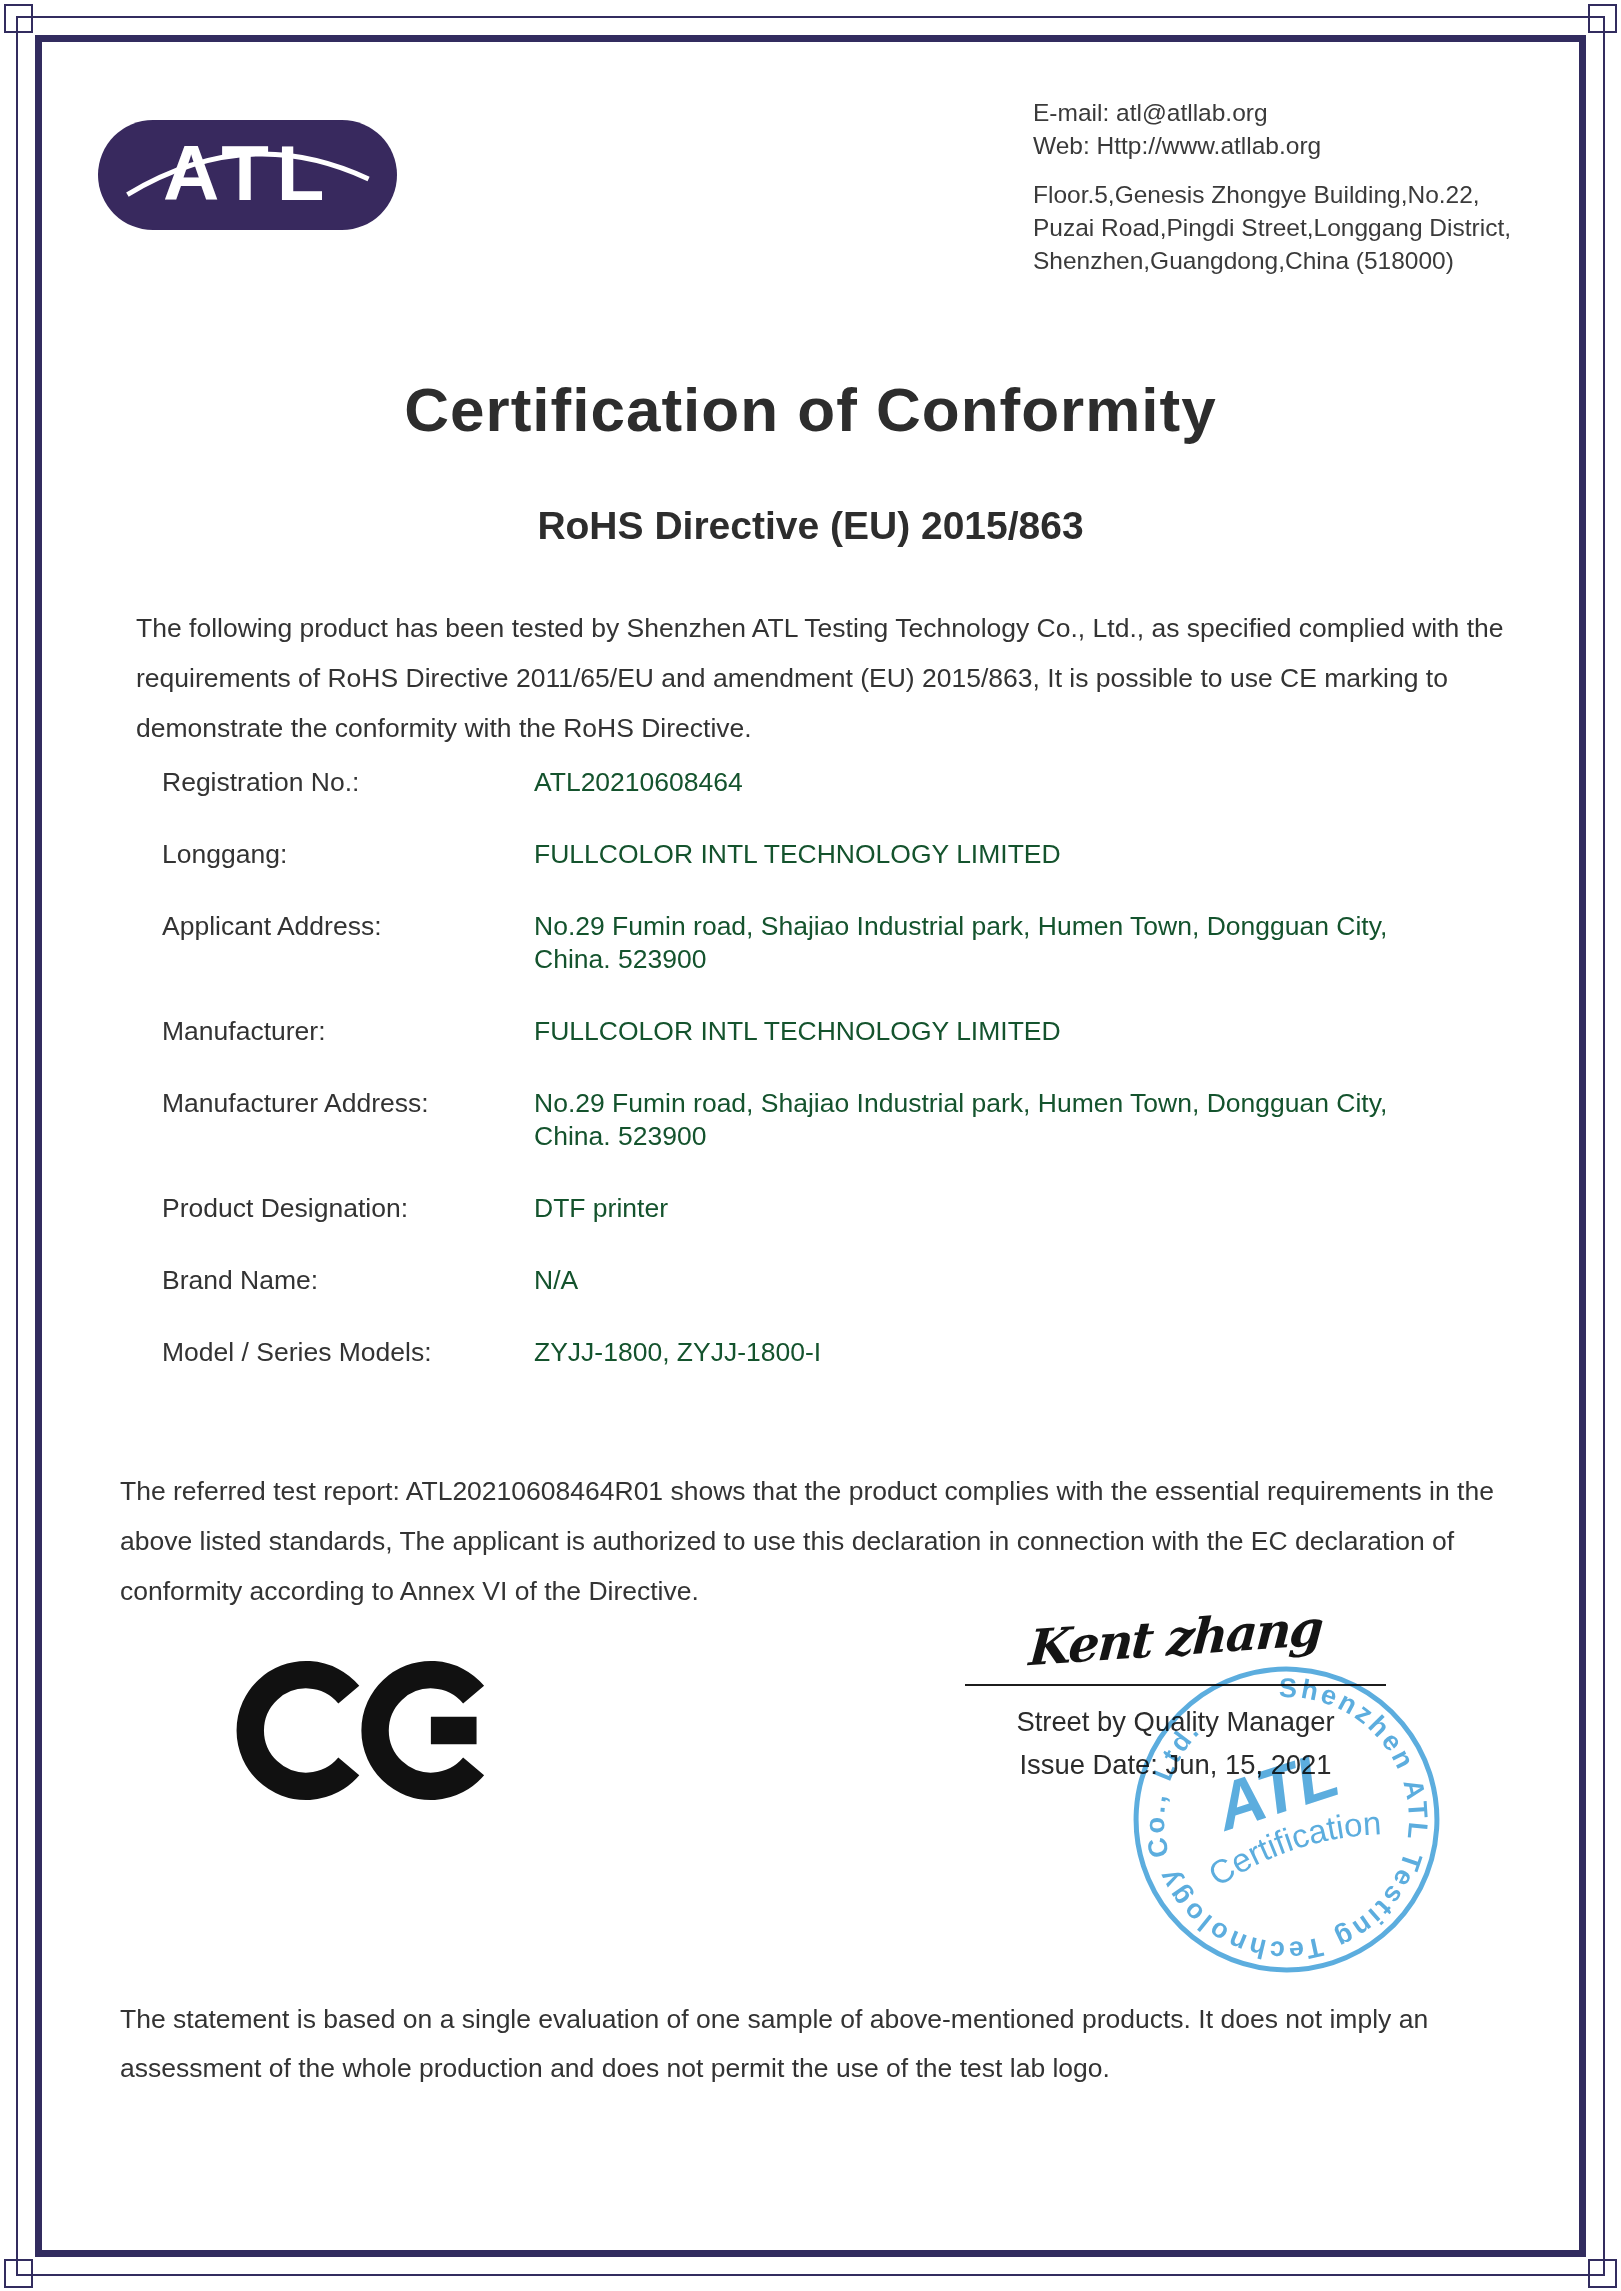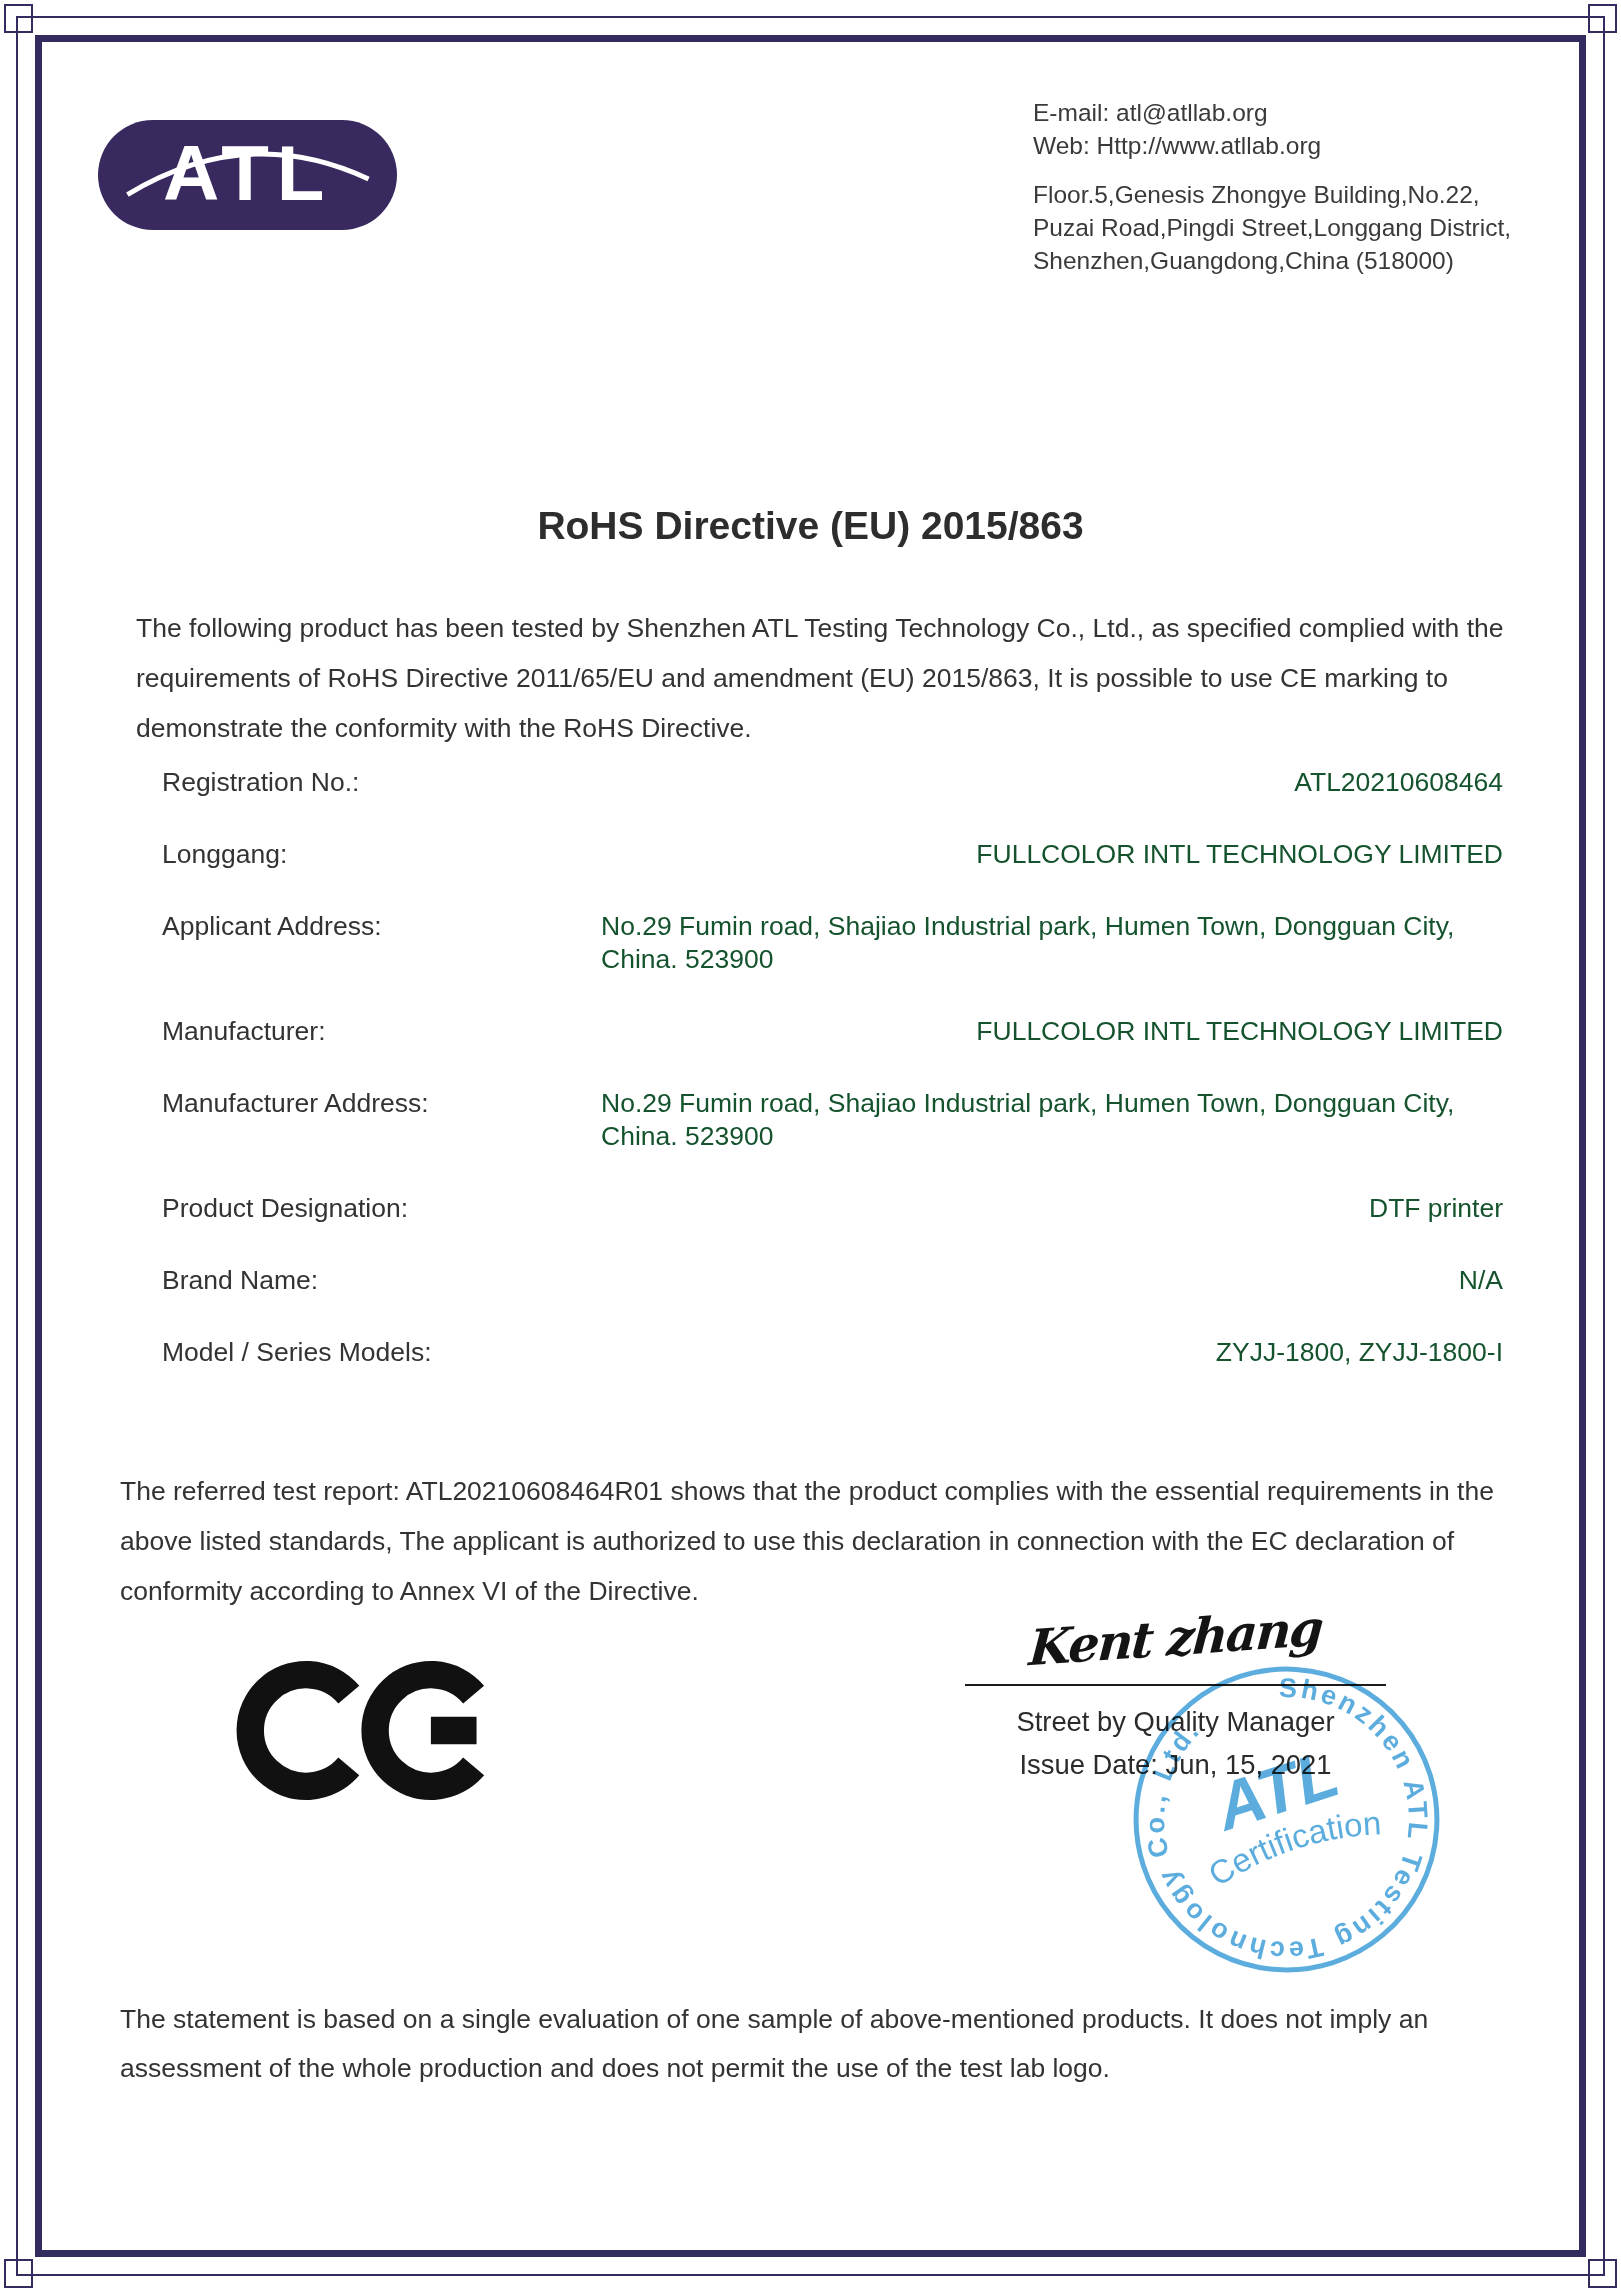--- a/index.html
+++ b/index.html
@@ -73,21 +73,21 @@
   }
   .statement{
     position:absolute;top:1968px;left:120px;right:116px;
     font-size:26.5px;line-height:49px;color:#333;
   }
 
   
   .fields{
     position:absolute;top:766px;left:162px;right:118px;
   }
-  .field-row{display:flex;align-items:flex-start;margin-bottom:39px;justify-content:space-between;}
+  .field-row{display:flex;align-items:flex-start;margin-bottom:39px;}
   .field-label{width:372px;flex:0 0 372px;font-size:26.5px;color:#333;line-height:33px;}
   .field-value{font-size:26.5px;color:#14532d;line-height:33px;max-width:902px;}
 
   
   .ce-wrap{position:absolute;left:233px;top:1654px;}
   .sr-only{position:absolute;width:1px;height:1px;overflow:hidden;clip:rect(0 0 0 0);white-space:nowrap;}
 
   
   .sign-block{
     position:absolute;left:965px;top:1596px;width:421px;
@@ -133,20 +133,21 @@
 
   <div class="contact">
     <div>E-mail: atl@atllab.org</div>
     <div>Web: Http://www.atllab.org</div>
     <div class="gap"></div>
     <div>Floor.5,Genesis Zhongye Building,No.22,</div>
     <div>Puzai Road,Pingdi Street,Longgang District,</div>
     <div>Shenzhen,Guangdong,China (518000)</div>
   </div>
 
+  <div class="title">Certification of Conformity</div>
   <div class="subtitle">RoHS Directive (EU) 2015/863</div>
 
   <p class="intro">The following product has been tested by Shenzhen ATL Testing Technology Co., Ltd., as specified complied with the requirements of RoHS Directive 2011/65/EU and amendment (EU) 2015/863, It is possible to use CE marking to demonstrate the conformity with the RoHS Directive.</p>
 
   <div class="fields">
     <div class="field-row">
       <div class="field-label">Registration No.:</div>
       <div class="field-value">ATL20210608464</div>
     </div>
     <div class="field-row">

